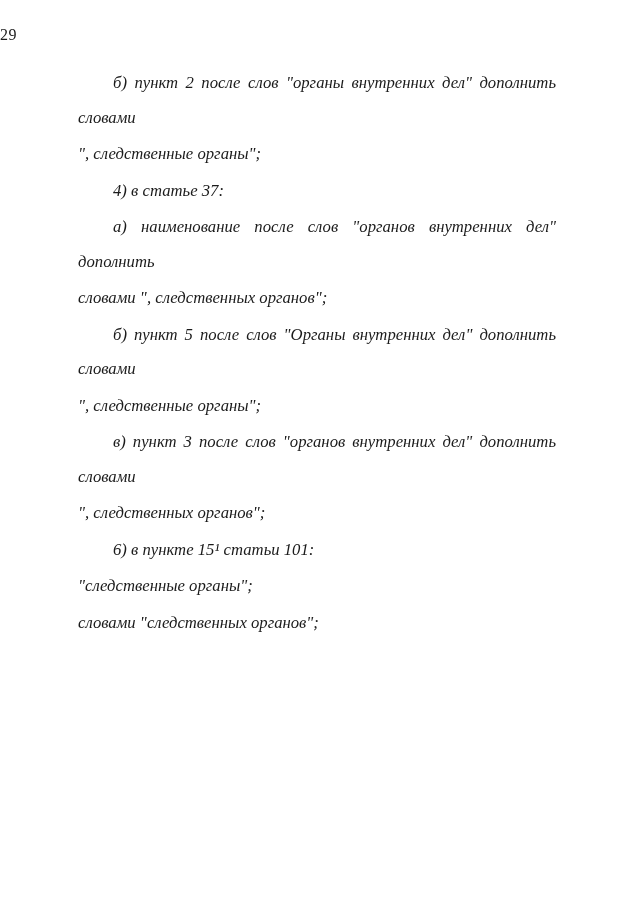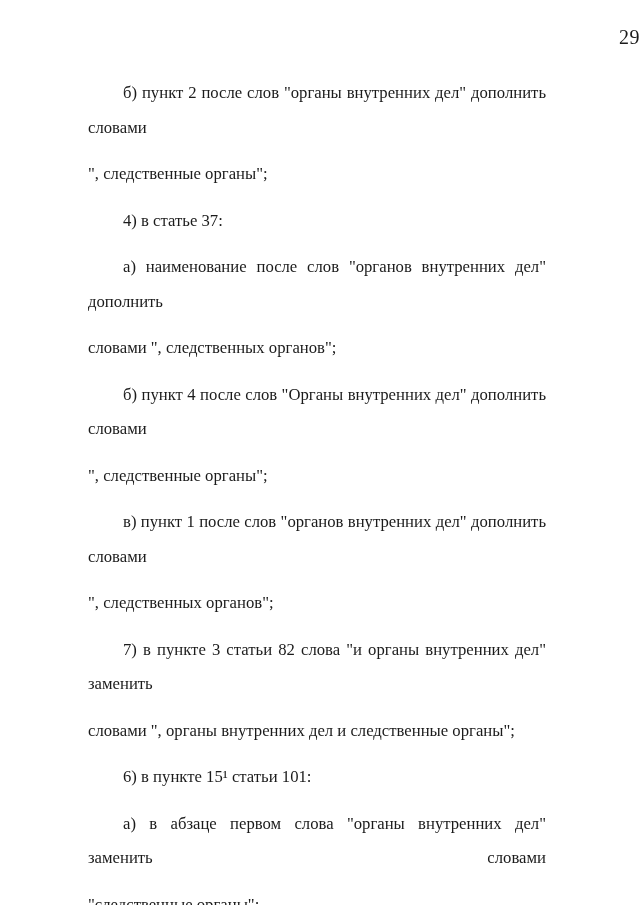--- a/index.html
+++ b/index.html
@@ -14,39 +14,40 @@
     background: #ffffff;
     font-family: "Liberation Serif", "DejaVu Serif", serif;
     color: #1b1b1b;
     overflow: hidden;
   }
   .page-number {
     position: absolute;
     top: 26px;
     left: 0;
     width: 100%;
-    text-align: right;
-    font-size: 20px;
+    text-align: left;
+    font-size: 16px;
     letter-spacing: 0.5px;
   }
   .text-block {
     position: absolute;
     top: 64px;
     left: 76px;
     width: 482px;
     font-size: 16.7px;
     line-height: 34.5px;
   }
   .para {
     margin: 0;
     padding: 0;
   }
   .ln {
-    margin: 12px;
+    margin: 2px;
     padding: 0;
+    font-style: italic;
   }
   
   .j {
     text-align: justify;
     text-align-last: justify;
   }
   
   .ind {
     text-indent: 35px;
   }
@@ -68,41 +69,36 @@
     <div class="para">
       <div class="ln ind">4) в статье 37:</div>
     </div>
 
     <div class="para">
       <div class="ln j ind">а) наименование после слов "органов внутренних дел" дополнить</div>
       <div class="ln">словами ", следственных органов";</div>
     </div>
 
     <div class="para">
-      <div class="ln j ind">б) пункт 4 после слов "Органы внутренних дел" дополнить словами</div>
+      <div class="ln j ind">б) пункт 5 после слов "Органы внутренних дел" дополнить словами</div>
       <div class="ln">", следственные органы";</div>
     </div>
 
     <div class="para">
-      <div class="ln j ind">в) пункт 1 после слов "органов внутренних дел" дополнить словами</div>
+      <div class="ln j ind">в) пункт 3 после слов "органов внутренних дел" дополнить словами</div>
       <div class="ln">", следственных органов";</div>
     </div>
 
 
-    <div class="para">
-      <div class="ln j ind">7) в пункте 3 статьи 82 слова "и органы внутренних дел" заменить</div>
-      <div class="ln">словами ", органы внутренних дел и следственные органы";</div>
-    </div>
 
     <div class="para">
       <div class="ln ind">6) в пункте 15¹ статьи 101:</div>
     </div>
 
     <div class="para">
-      <div class="ln j ind">а) в абзаце первом слова "органы внутренних дел" заменить словами</div>
       <div class="ln">"следственные органы";</div>
     </div>
 
     <div class="para">
       <div class="ln">словами "следственных органов";</div>
     </div>
 
   </div>
 </div>
 

